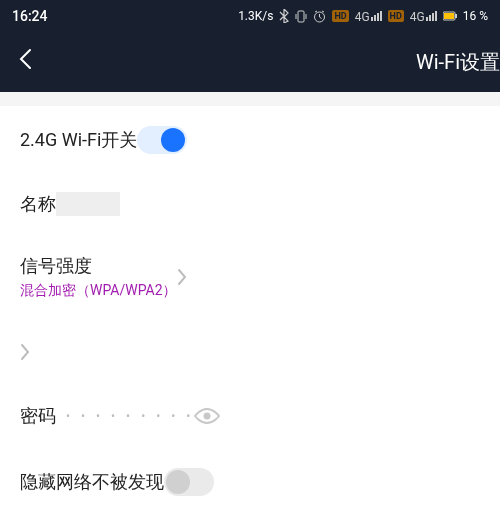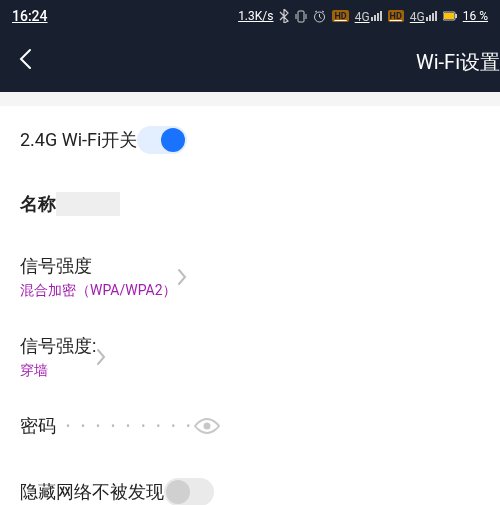--- a/index.html
+++ b/index.html
@@ -16,21 +16,20 @@
     }
     .status-bar {
       background: #18202f;
       height: 32px;
       display: flex;
       align-items: center;
       justify-content: space-between;
       padding: 0 12px;
       color: #fff;
       font-size: 14px;
-      text-decoration: underline;
     }
     .status-left {
       font-weight: 500;
     }
     .status-right {
       display: flex;
       align-items: center;
       gap: 6px;
       font-size: 12px;
     }
@@ -129,21 +128,20 @@
     }
     .name-row {
       display: flex;
       align-items: center;
       padding: 18px 0;
     }
     .name-label {
       font-size: 18px;
       color: #222;
       margin-right: 0;
-      font-weight: bold;
     }
     .name-value {
       background: #eeeeee;
       width: 64px;
       height: 24px;
       display: inline-block;
     }
     .password-dots {
       color: #bdbdbd;
       letter-spacing: 4px;
@@ -270,24 +268,20 @@
       <div class="row-sub">混合加密（WPA/WPA2）</div>
     </div>
     <div class="row-right chevron">
       <svg width="10" height="18" viewBox="0 0 10 18">
           <path d="M2 2 L8 9 L2 16" stroke="#bdbdbd" stroke-width="2" fill="none" stroke-linecap="round"></path>
         </svg>
     </div>
   </div>
 
   <div class="row" style="padding:14px 0">
-    <div class="row-main">
-      <div class="row-label">信号强度:</div>
-      <div class="row-sub">穿墙</div>
-    </div>
     <div class="row-right chevron">
       <svg width="10" height="18" viewBox="0 0 10 18">
           <path d="M2 2 L8 9 L2 16" stroke="#bdbdbd" stroke-width="2" fill="none" stroke-linecap="round"></path>
         </svg>
     </div>
   </div>
 
   <div class="row">
     <div class="inline-row">
       <span class="row-label">密码</span>

